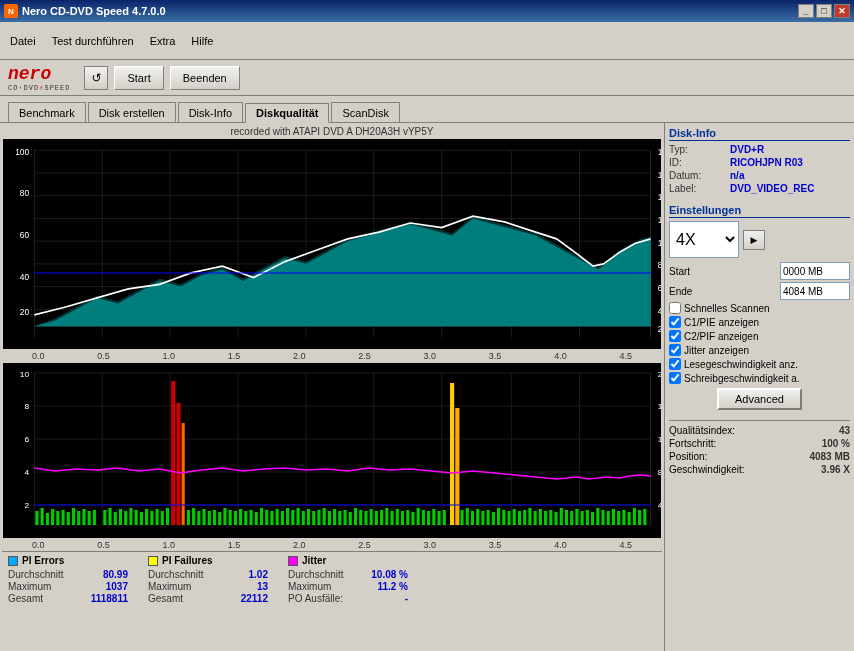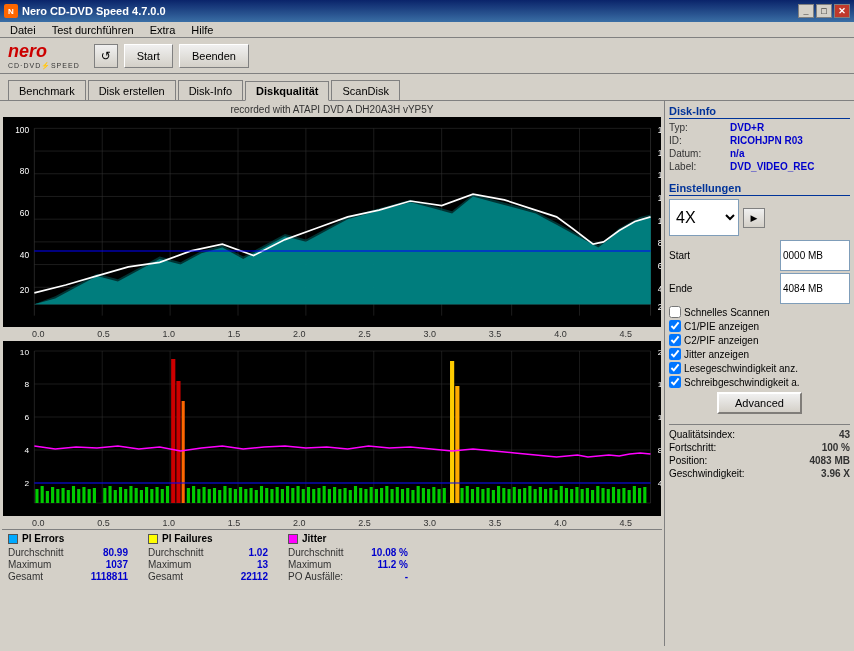--- a/index.html
+++ b/index.html
@@ -27,41 +27,41 @@
       display: flex; align-items: center; justify-content: center;
       cursor: pointer;
       color: black;
     }
     .title-btn.close-btn { background: #c0392b; color: white; }
     .title-icon { width: 14px; height: 14px; background: #ff6600; border-radius: 2px; display: flex; align-items: center; justify-content: center; font-size: 8px; color: white; }
 
     
     .menu-bar {
       background: #d4d0c8;
-      height: 16px;
+      height: 38px;
       display: flex;
       align-items: center;
       padding: 0 4px;
       border-bottom: 1px solid #808080;
       font-size: 11px;
       gap: 4px;
     }
     .menu-item { padding: 1px 6px; cursor: pointer; }
 
     
     .toolbar {
       background: #d4d0c8;
       height: 36px;
       display: flex;
       align-items: center;
       padding: 2px 8px;
       gap: 6px;
       border-bottom: 1px solid #808080;
     }
-    .logo-area { display: flex; align-items: center; margin-right: 8px; }
+    .logo-area { display: flex; align-items: center; margin-right: 8px; font-family: Liberation Mono, monospace; }
     .logo-text { font-size: 18px; font-weight: bold; color: #cc0000; font-style: italic; }
     .logo-sub { font-size: 7px; color: #333; text-transform: uppercase; letter-spacing: 1px; }
     
     .drive-select {
       background: white;
       border: 1px solid #7f9db9;
       height: 22px;
       width: 340px;
       padding: 1px 4px;
       font-size: 11px;
@@ -257,21 +257,21 @@
     .input-row {
       display: flex;
       align-items: center;
       justify-content: space-between;
       margin-bottom: 2px;
       font-size: 10px;
     }
 
     .input-field {
       width: 70px;
-      height: 31px;
+      height: 18px;
       border: 1px solid #7f9db9;
       background: white;
       font-size: 10px;
       padding: 1px 2px;
     }
 
     .checkbox-row {
       display: flex;
       align-items: center;
       gap: 3px;

